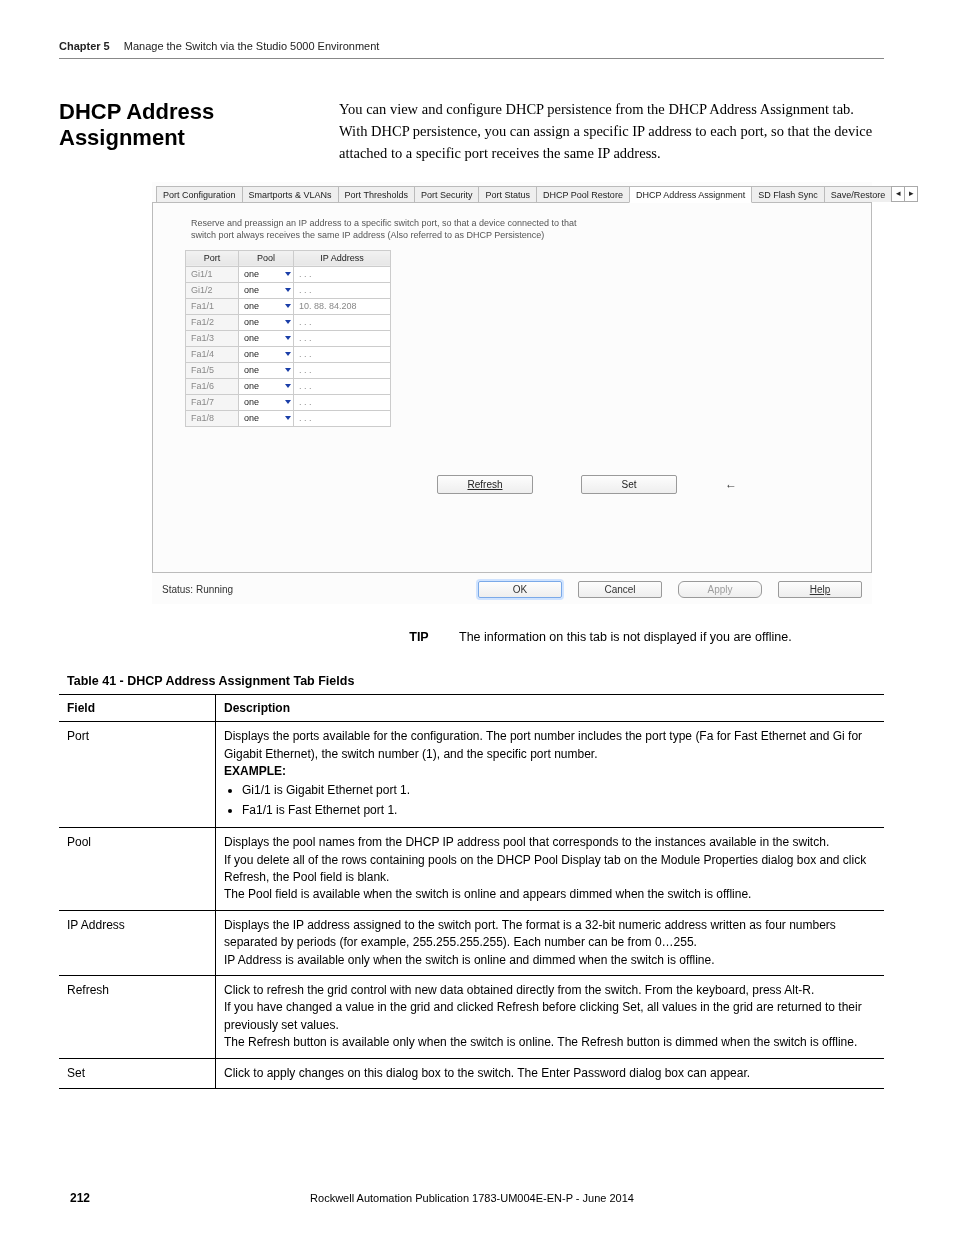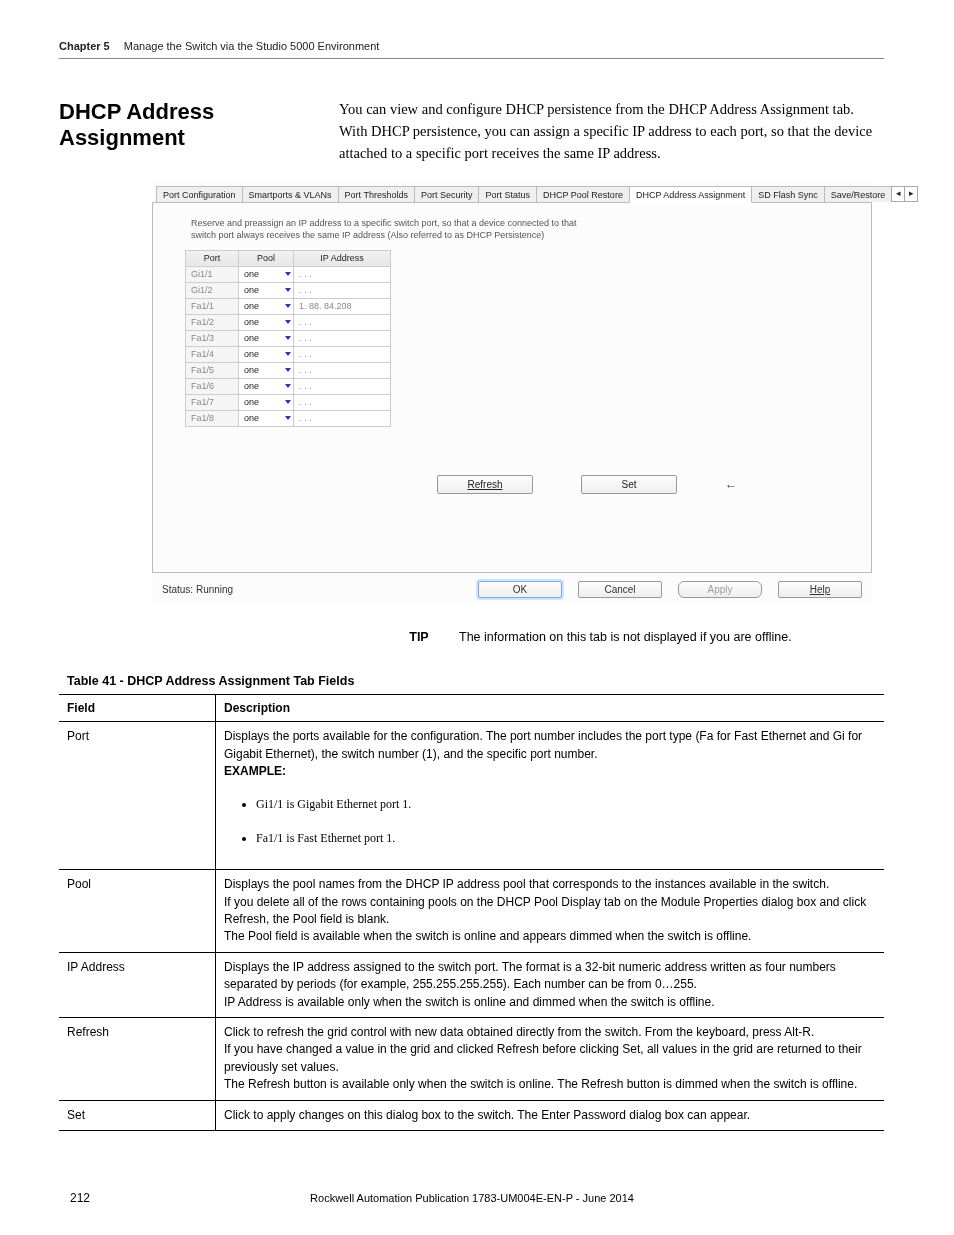--- a/index.html
+++ b/index.html
@@ -227,32 +227,32 @@
     padding: 6px 8px;
     border-bottom: 0.6px solid #000;
     line-height: 1.45;
   }
   table.fields td:first-child, table.fields th:first-child {
     width: 140px;
     border-right: 0.6px solid #000;
   }
   table.fields td .example-label { font-weight: 700; }
   table.fields ul { margin: 2px 0 0 16px; padding: 0; }
-  table.fields ul li { margin: 16px; font-family: Liberation Serif, serif; }
+  table.fields ul li { margin: 2px; }
 
   
   .footer {
     position: absolute;
     left: 70px; right: 70px; bottom: 30px;
     display: flex;
     justify-content: space-between;
     align-items: baseline;
     font-size: 11px;
   }
-  .footer .pg { font-weight: 400; font-size: 12px; }
+  .footer .pg { font-weight: 700; font-size: 12px; }
   .footer .pub { flex: 1; text-align: center; }
   .hotkey { text-decoration: underline; }
 </style>
 </head>
 <body>
 
 <div class="page">
 
   <div class="runhead">
     <span class="chap">Chapter 5</span>
@@ -298,21 +298,21 @@
               <td class="ipcell">. . .</td>
             </tr>
             <tr>
               <td class="port">Gi1/2</td>
               <td class="pool">one</td>
               <td class="ipcell">. . .</td>
             </tr>
             <tr>
               <td class="port">Fa1/1</td>
               <td class="pool">one</td>
-              <td class="ipcell">1. 88. 84.208</td>
+              <td class="ipcell">10. 88. 84.208</td>
             </tr>
             <tr>
               <td class="port">Fa1/2</td>
               <td class="pool">one</td>
               <td class="ipcell">. . .</td>
             </tr>
             <tr>
               <td class="port">Fa1/3</td>
               <td class="pool">one</td>
               <td class="ipcell">. . .</td>

